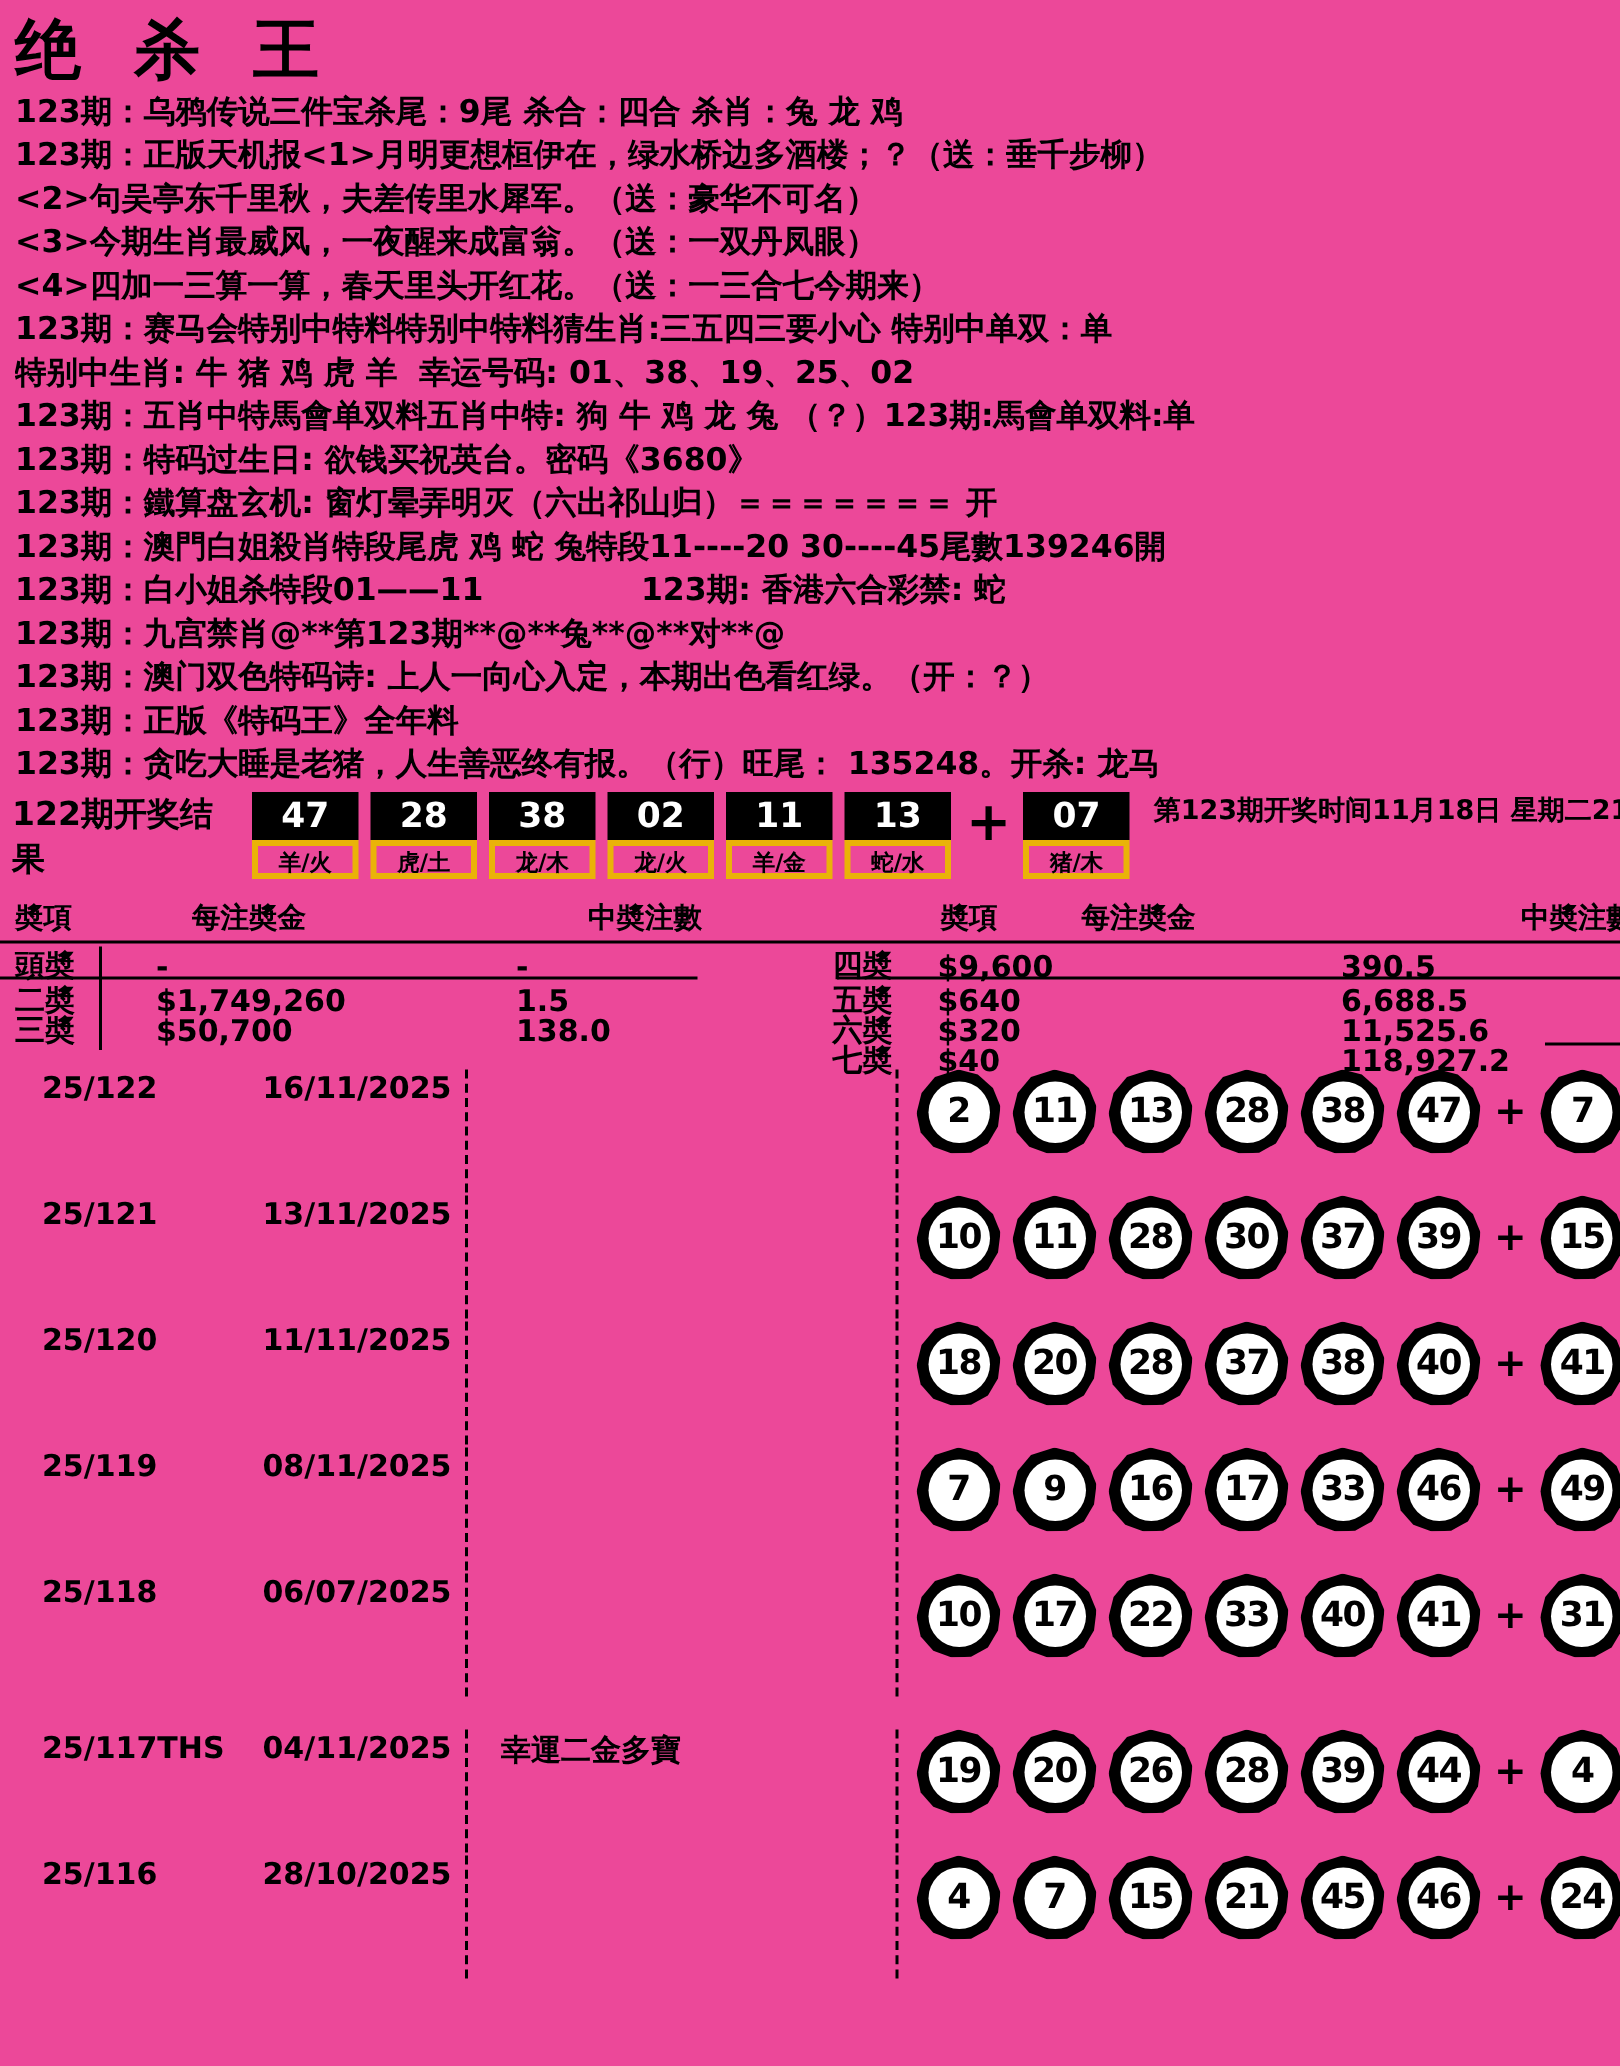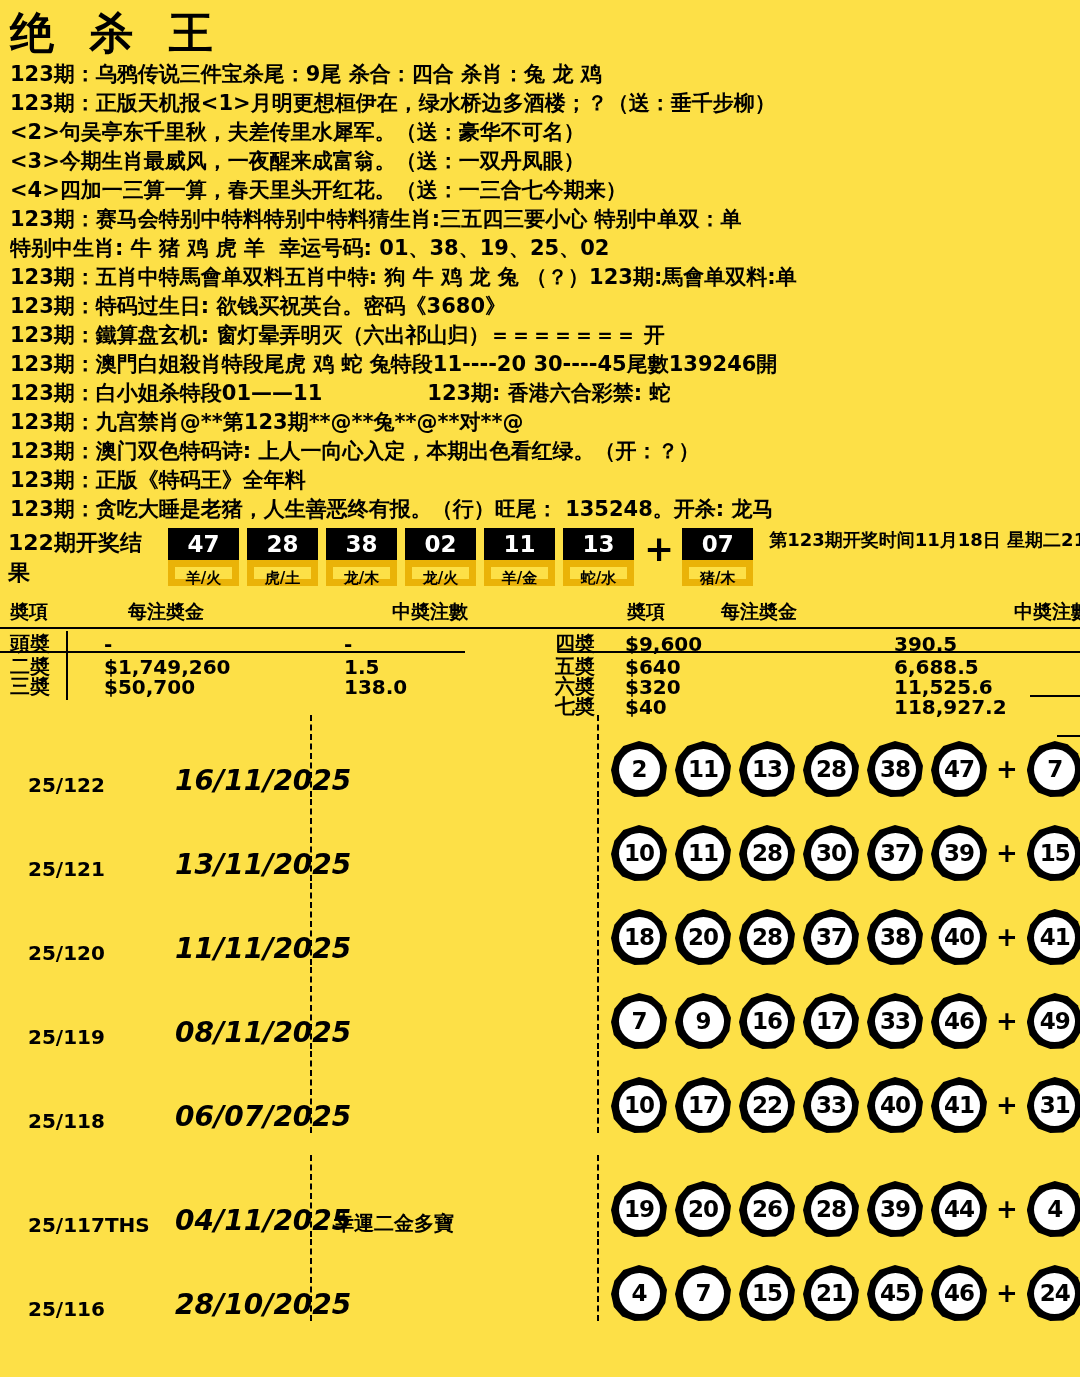--- a/index.html
+++ b/index.html
@@ -1,52 +1,52 @@
 <!DOCTYPE html>
 <html><head>
 <meta charset="utf-8">
 <style>
   * { margin:0; padding:0; box-sizing:border-box; }
   body { background:#fff; color:#000; font-family:"DejaVu Sans","Liberation Sans",sans-serif; }
-  .page { position:relative; width:1080px; height:1377px; background:#fde047; overflow:hidden; }
+  .page { position:relative; width:1080px; height:1377px; background:#ec4899; overflow:hidden; }
 
   .title { font-size:44px; font-weight:bold; padding:4px 0 0 10px; letter-spacing:10px; height:56px; }
 
   .info { padding-left:10px; margin-top:4px; }
   .info .line { font-size:21px; font-weight:bold; line-height:29px; white-space:pre; overflow:hidden; }
 
   
   .result { display:flex; align-items:flex-start; padding-left:8px; margin-top:4px; height:62px; }
   .result-label { font-size:22px; font-weight:bold; width:150px; margin-right:10px; flex:0 0 auto; }
   .rbox { width:71px; margin-right:8px; text-align:center; flex:0 0 auto; }
   .rbox .num { background:#000; color:#fff; font-size:23px; font-weight:bold; height:32px; line-height:32px; }
-  .rbox .zod { border:7px solid #eab308; font-size:15px; font-weight:bold; height:26px; line-height:22px; }
+  .rbox .zod { border:4px solid #eab308; font-size:15px; font-weight:bold; height:26px; line-height:22px; }
   .plus1 { font-size:36px; font-weight:bold; margin:0 8px 10px 2px; flex:0 0 auto; }
   .next-draw { font-size:18px; font-weight:bold; margin-left:8px; white-space:nowrap; }
 
   
   .ptable { margin-top:8px; position:relative; }
   .prow { display:grid; grid-template-columns:88px 256px 191px 90px 269px 186px; align-items:center;
           height:20px; font-size:20px; font-weight:bold; }
   .prow.header { height:28px; font-size:19px;gap:24px; }
   .c1 { padding-left:10px; display:flex; align-items:center; }
   .c1 .bar { width:2px; height:26px; background:#000; margin-left:16px; }
   .c2 { padding-left:16px; }
   .c4 { padding-left:20px; }
   .hline { height:2px; background:#000; margin:1px 0; }
   .segline { display:flex; height:3px; align-items:center; }
   .seg-l { width:465px; height:2px; background:#000; }
   .seg-r { margin-left:93px; width:522px; height:2px; background:#000; }
   .edge-dash { position:absolute; height:2px; background:#000; }
 
   
-  .hrow { display:flex; align-items:flex-end; height:84px; }
+  .hrow { display:flex; align-items:flex-start; height:84px; }
   .hrow.tall { margin-top:20px; }
   .hdraw { width:175px; padding-left:28px; font-size:20px; font-weight:bold; flex:0 0 auto; }
-  .hdate { width:135px; font-size:28px; font-weight:bold; flex:0 0 auto;font-style:italic; }
+  .hdate { width:135px; font-size:20px; font-weight:bold; flex:0 0 auto; }
   .vdiv { width:0; border-left:2px dashed #000; height:82px; flex:0 0 auto; }
   .hnote { width:285px; padding-left:22px; font-size:20px; font-weight:bold; flex:0 0 auto; }
   .hballs { display:flex; align-items:center; gap:8px; margin-left:12px; flex:0 0 auto; }
   .ball { width:56px; height:56px; background:#000; display:flex; align-items:center; justify-content:center; flex:0 0 auto;
           clip-path:polygon(50% 0%, 73% 6%, 91% 22%, 100% 44%, 97% 68%, 85% 88%, 65% 99%, 42% 100%, 20% 92%, 5% 75%, 0% 52%, 6% 28%, 22% 9%); }
   .bn { width:41px; height:41px; background:#fff; border-radius:50%; display:flex; align-items:center; justify-content:center;
         font-size:23px; font-weight:bold; letter-spacing:-1px; }
   .hplus { font-size:26px; font-weight:bold; margin:0 1px; flex:0 0 auto; }
 </style>
 </head>

